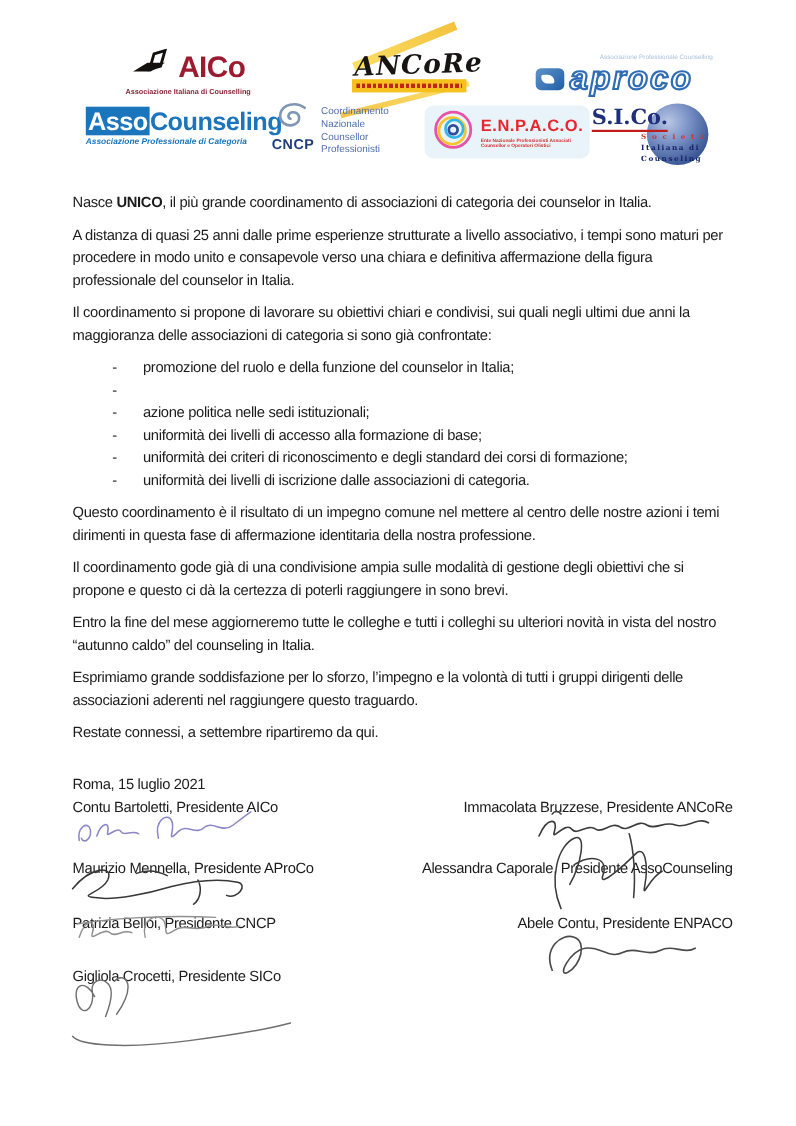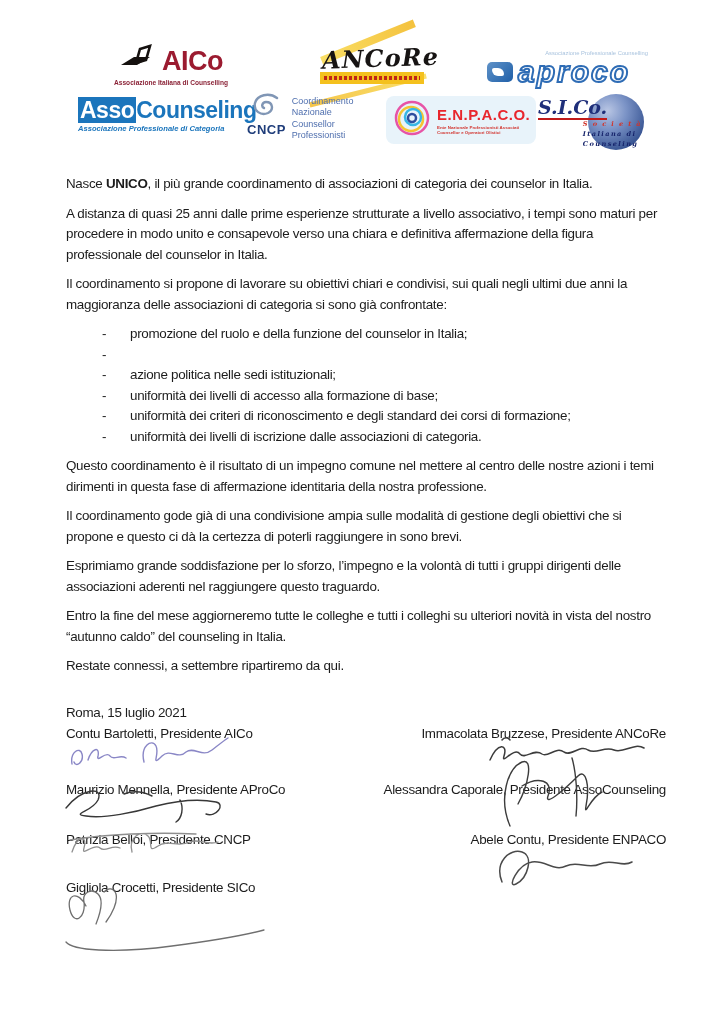--- a/index.html
+++ b/index.html
@@ -57,21 +57,21 @@
   .cncp-right { font-size:9px; color:#4f6fae; line-height:1.25; padding-top:4px; }
 
   
   .enpaco { left:386px; top:96px; width:150px; height:48px; background:#e8f3fa; border-radius:8px;
     display:flex; align-items:center; gap:5px; padding:17px 6px; }
   .enpaco-text { flex:1; }
   .enpaco-name { font-size:15px; font-weight:bold; color:#e8262d; letter-spacing:0.5px; }
   .enpaco-sub { font-size:4.4px; font-weight:bold; color:#d2342f; margin-top:2px; }
 
   
-  .sico { left:534px; top:90px; width:116px; height:64px;font-style:italic; }
+  .sico { left:534px; top:90px; width:116px; height:64px; }
   .sico-sphere { position:absolute; right:6px; top:4px; width:56px; height:56px; border-radius:50%;
     background:radial-gradient(circle at 35% 30%, #b9c6e4 0%, #7b93c6 35%, #33508f 80%, #24396b 100%); }
   .sico-name { position:absolute; left:4px; top:6px; font-family:"DejaVu Serif", serif;
     font-weight:bold; font-size:19px; color:#1f2f7a; border-bottom:2px solid #c01a1a; padding-bottom:0; z-index:2; }
   .sico-sub { position:absolute; right:8px; top:30px; z-index:2; text-align:left;
     font-family:"DejaVu Serif", serif; font-weight:bold; font-size:6.6px; letter-spacing:1.4px; line-height:1.5; }
   .sico-sub .red { color:#d0352c; display:block; }
   .sico-sub .blue { color:#16246b; display:block; }
 
   
@@ -204,22 +204,22 @@
           <span>uniformità dei criteri di riconoscimento e degli standard dei corsi di formazione;</span>
         </li>
       <li>
           <span class="dash">-</span>
           <span>uniformità dei livelli di iscrizione dalle associazioni di categoria.</span>
         </li>
     </ul>
 
     <p>Questo coordinamento è il risultato di un impegno comune nel mettere al centro delle nostre azioni i temi dirimenti in questa fase di affermazione identitaria della nostra professione.</p>
     <p>Il coordinamento gode già di una condivisione ampia sulle modalità di gestione degli obiettivi che si propone e questo ci dà la certezza di poterli raggiungere in sono brevi.</p>
+    <p>Entro la fine del mese aggiorneremo tutte le colleghe e tutti i colleghi su ulteriori novità in vista del nostro “autunno caldo” del counseling in Italia.</p>
     <p>Esprimiamo grande soddisfazione per lo sforzo, l’impegno e la volontà di tutti i gruppi dirigenti delle associazioni aderenti nel raggiungere questo traguardo.</p>
-    <p>Entro la fine del mese aggiorneremo tutte le colleghe e tutti i colleghi su ulteriori novità in vista del nostro “autunno caldo” del counseling in Italia.</p>
     <p>Restate connessi, a settembre ripartiremo da qui.</p>
 
     <p class="dateline">Roma, 15 luglio 2021</p>
   </div>
 
   <div class="sig-area">
 
     <div class="sig-row row-a">
       <div class="sig-block">
         <div class="sig-label">Contu Bartoletti, Presidente AICo</div>

